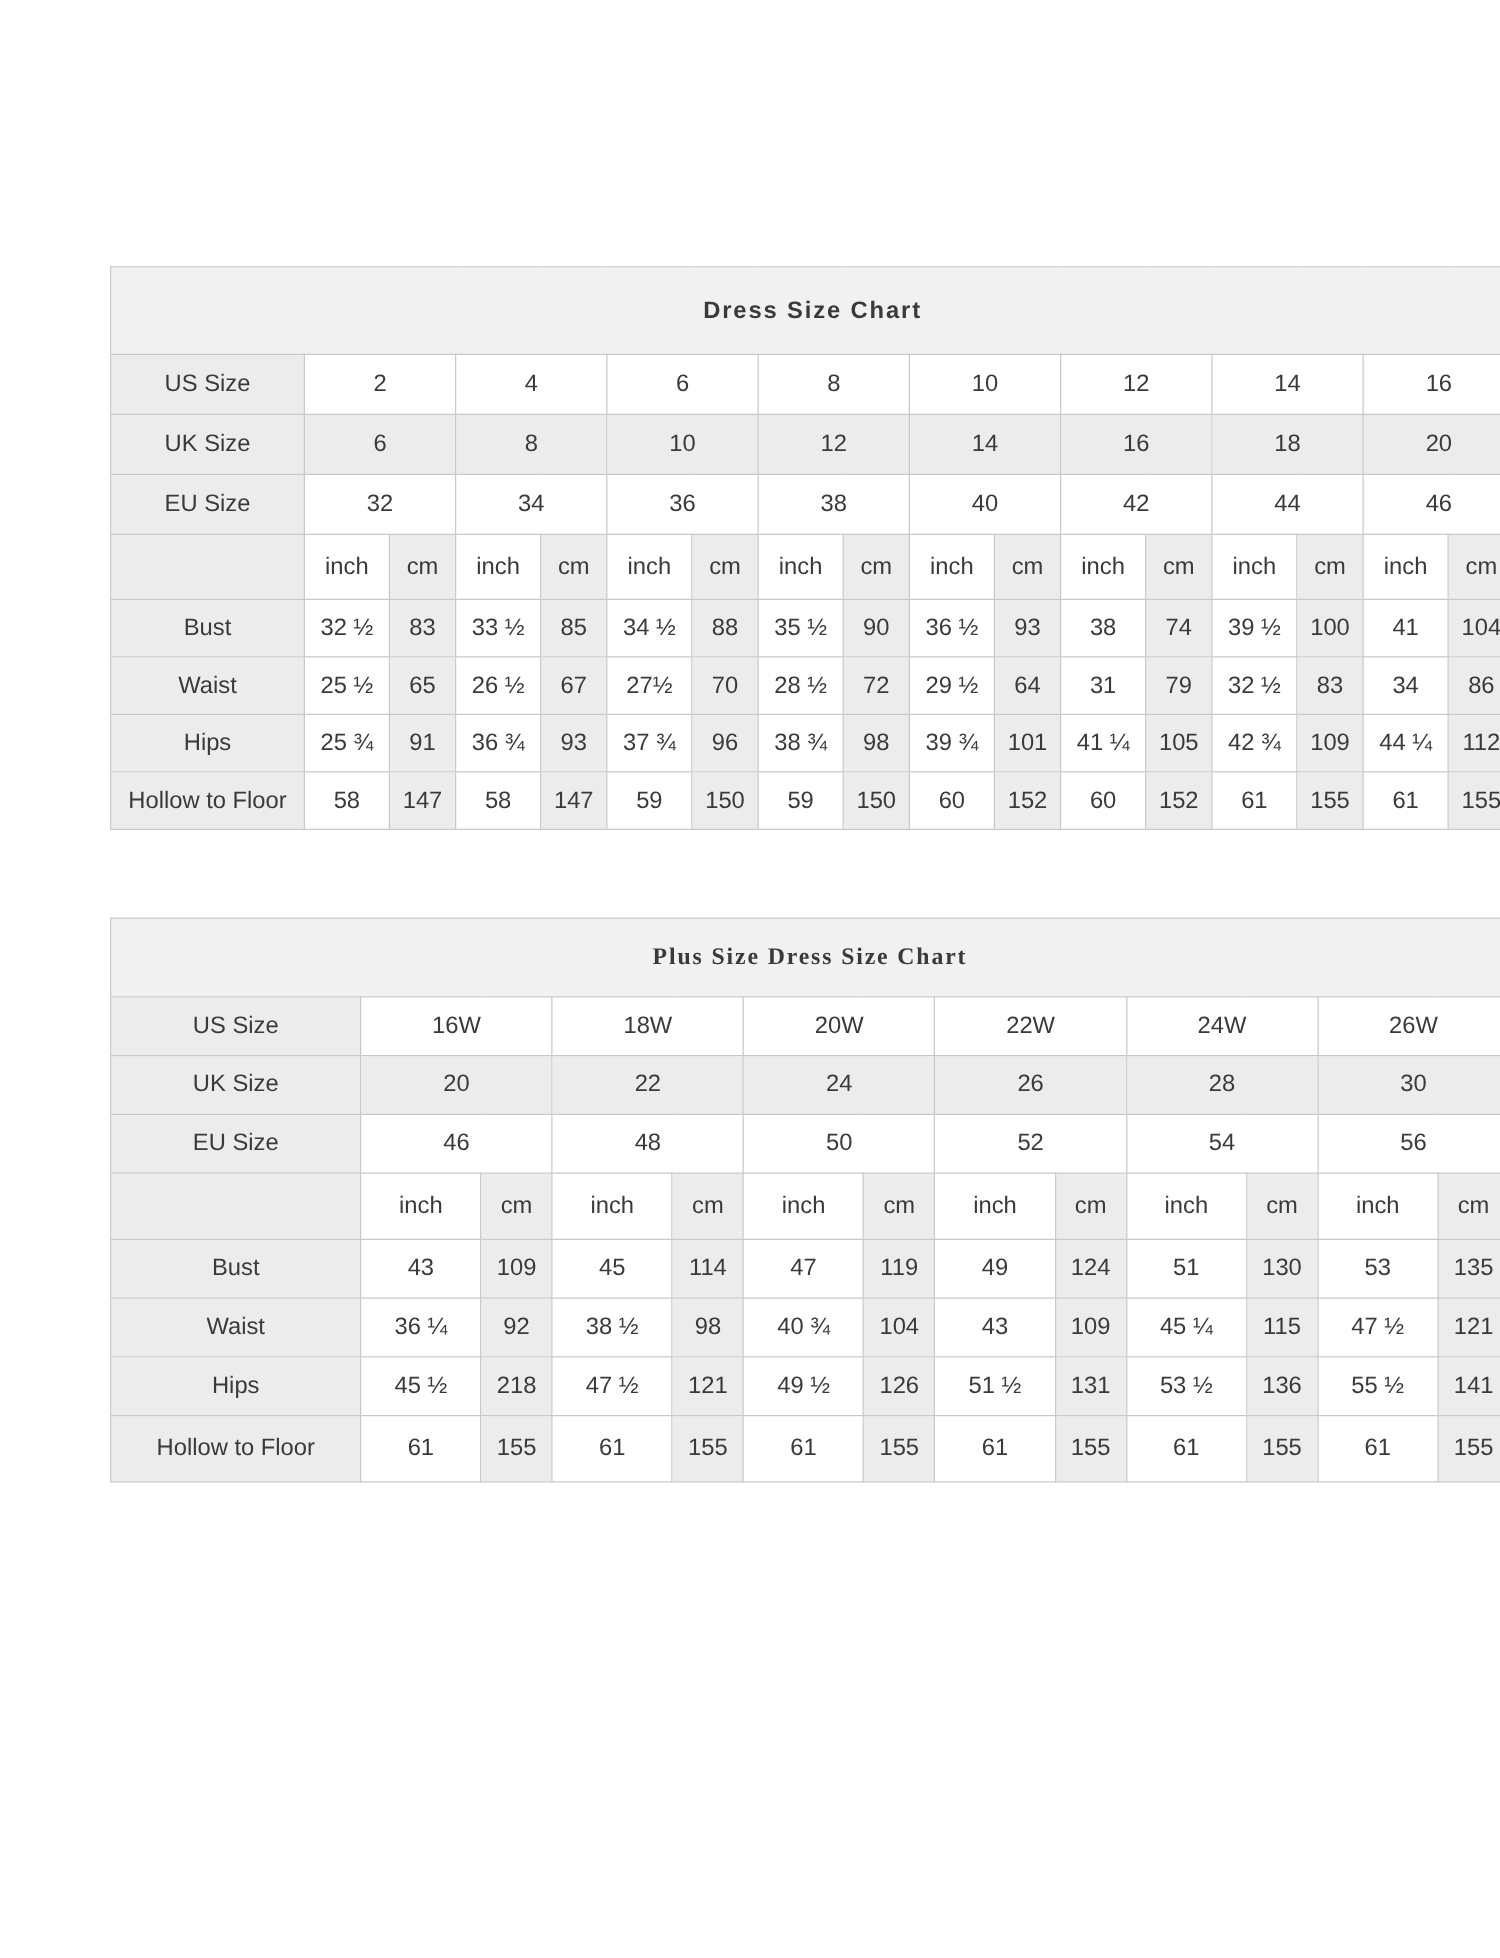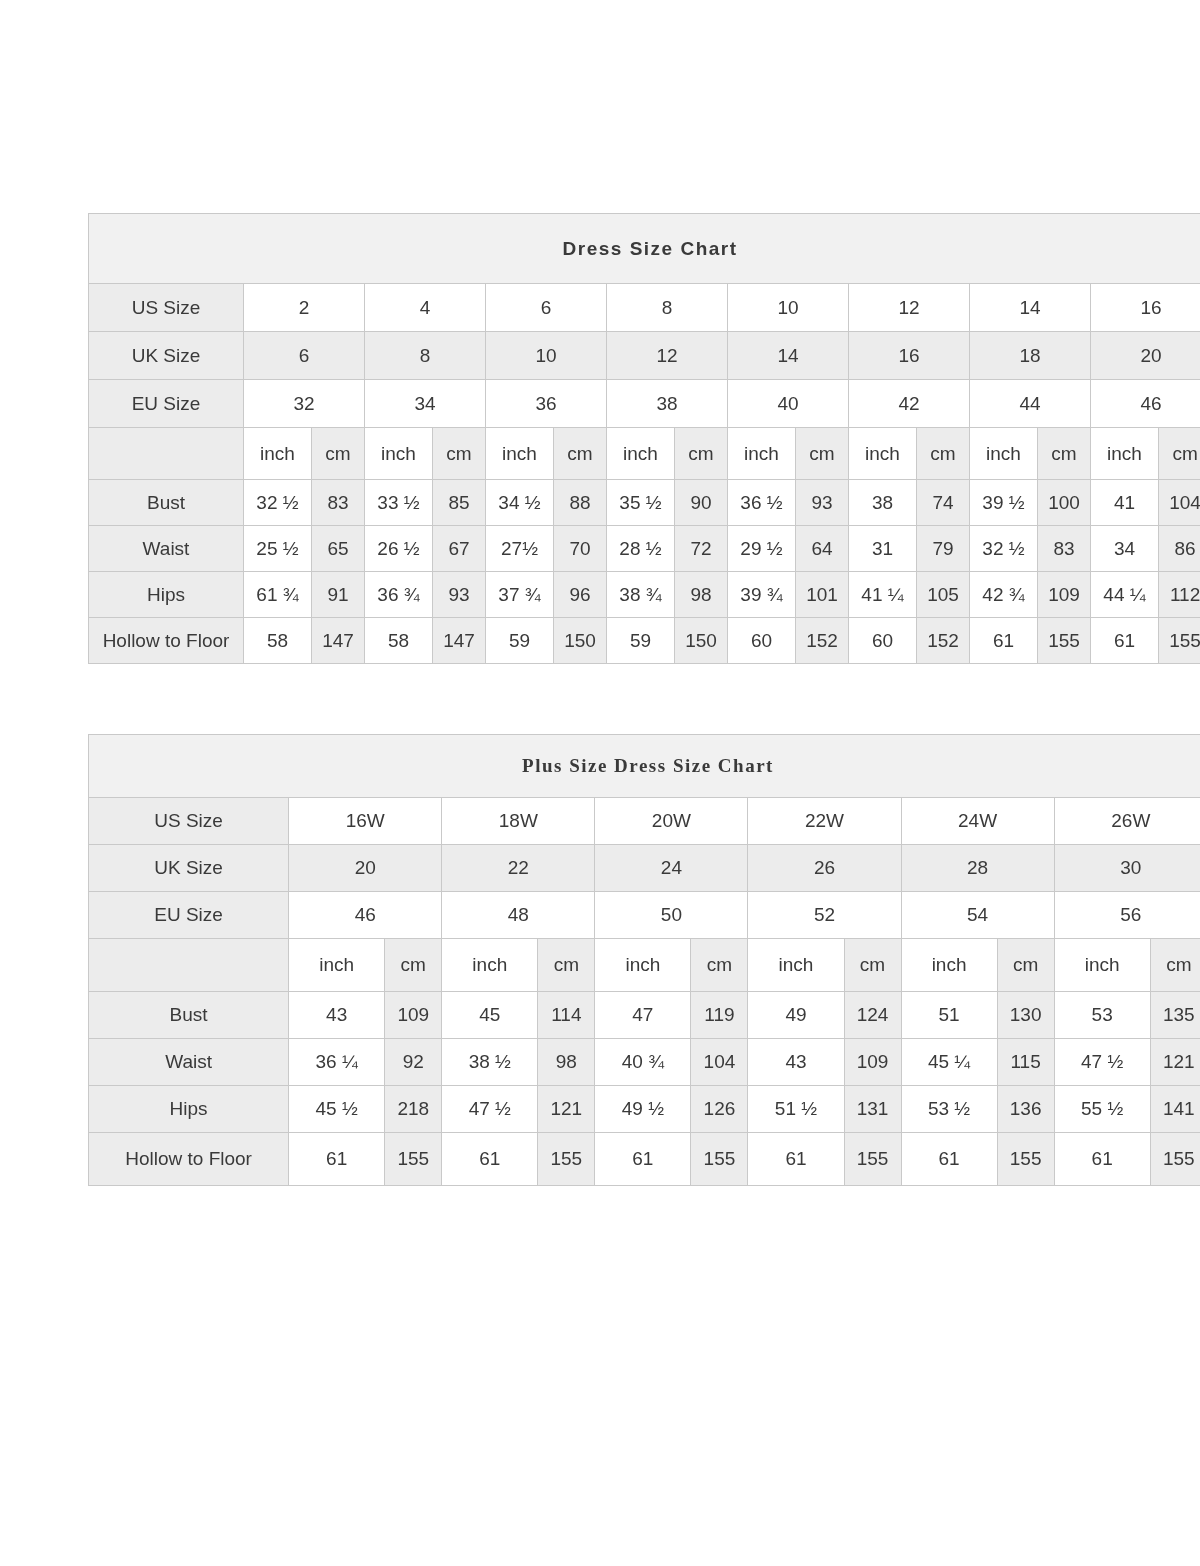--- a/index.html
+++ b/index.html
@@ -187,21 +187,21 @@
           <td class="val shade">64</td>
           <td class="val">31</td>
           <td class="val shade">79</td>
           <td class="val">32 ½</td>
           <td class="val shade">83</td>
           <td class="val">34</td>
           <td class="val shade">86</td>
         </tr>
         <tr class="row-measure">
           <td class="label-cell">Hips</td>
-          <td class="val">61 ¾</td>
+          <td class="val">25 ¾</td>
           <td class="val shade">91</td>
           <td class="val">36 ¾</td>
           <td class="val shade">93</td>
           <td class="val">37 ¾</td>
           <td class="val shade">96</td>
           <td class="val">38 ¾</td>
           <td class="val shade">98</td>
           <td class="val">39 ¾</td>
           <td class="val shade">101</td>
           <td class="val">41 ¼</td>

